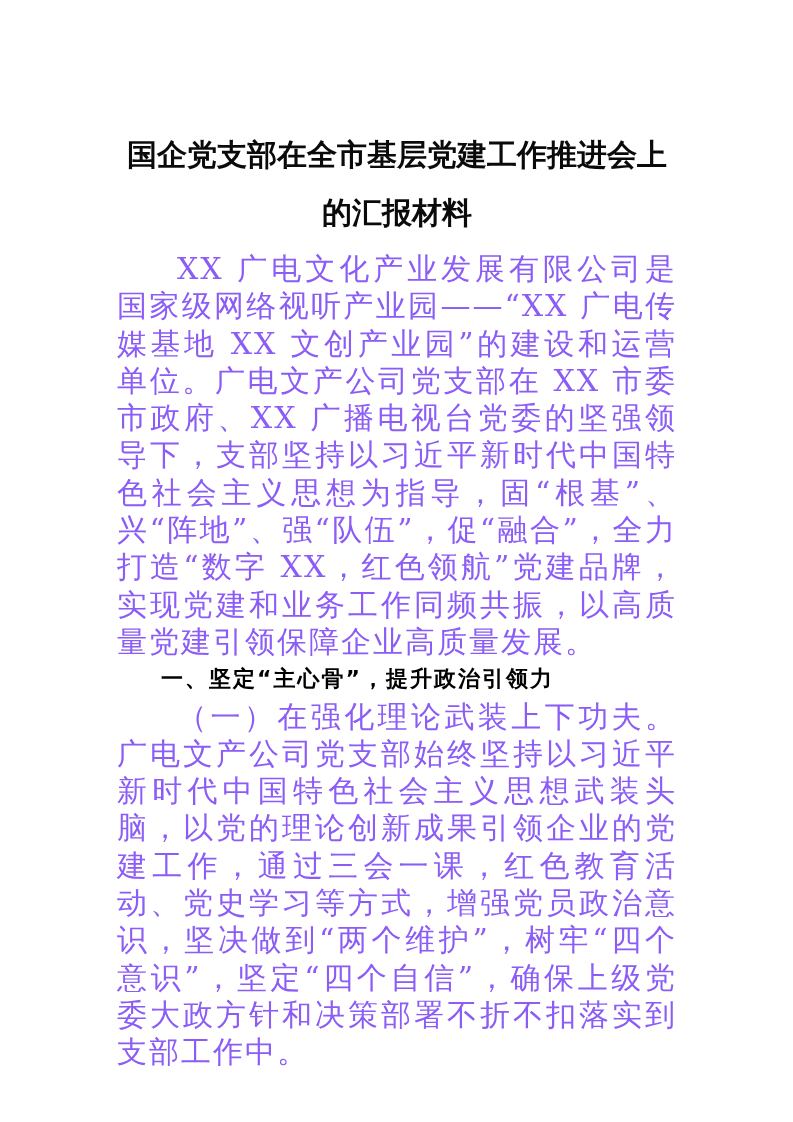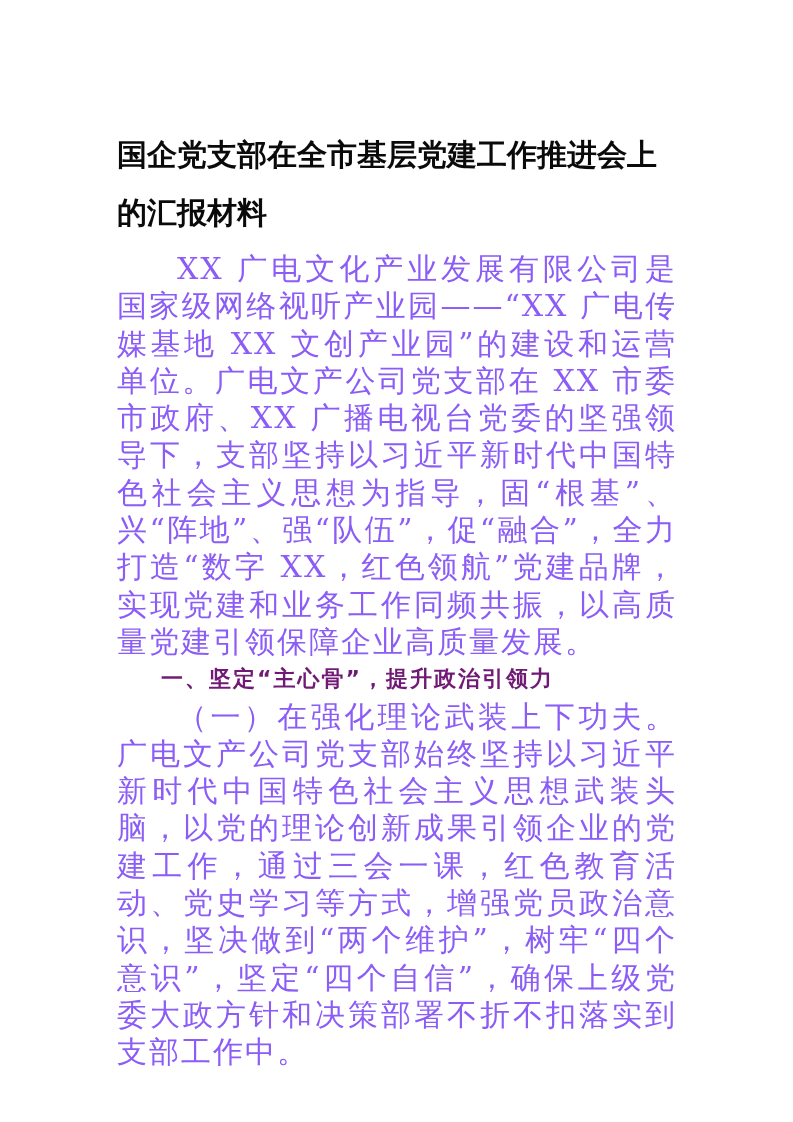--- a/index.html
+++ b/index.html
@@ -17,20 +17,21 @@
     padding: 126px 116px 0 117px;
     overflow: hidden;
     color: #141414;
   }
   .doc-title {
     margin: 0;
     font-family: "DejaVu Sans", "Liberation Sans", sans-serif;
     font-weight: bold;
     font-size: 30px;
     line-height: 58px;
+    text-align: center;
     letter-spacing: 0px;
     color: #0a0a0a;
   }
   .body-text {
     font-family: "DejaVu Serif", "Liberation Serif", serif;
     font-size: 30px;
     line-height: 37.3px;
     letter-spacing: 2px;
     text-align: justify;
     text-align-last: left;
@@ -44,21 +45,21 @@
     margin-top: 8px;
   }
   .section-heading {
     margin: 0;
     font-family: "DejaVu Sans", "Liberation Sans", sans-serif;
     font-weight: bold;
     font-size: 22px;
     line-height: 37.3px;
     letter-spacing: 2px;
     text-indent: 2em;
-    color: #701a75;
+    color: #000000;
   }
   .lead {
     
     font-family: "DejaVu Serif", "Liberation Serif", serif;
   }
 </style>
 </head>
 <body>
 
 <div class="page">

